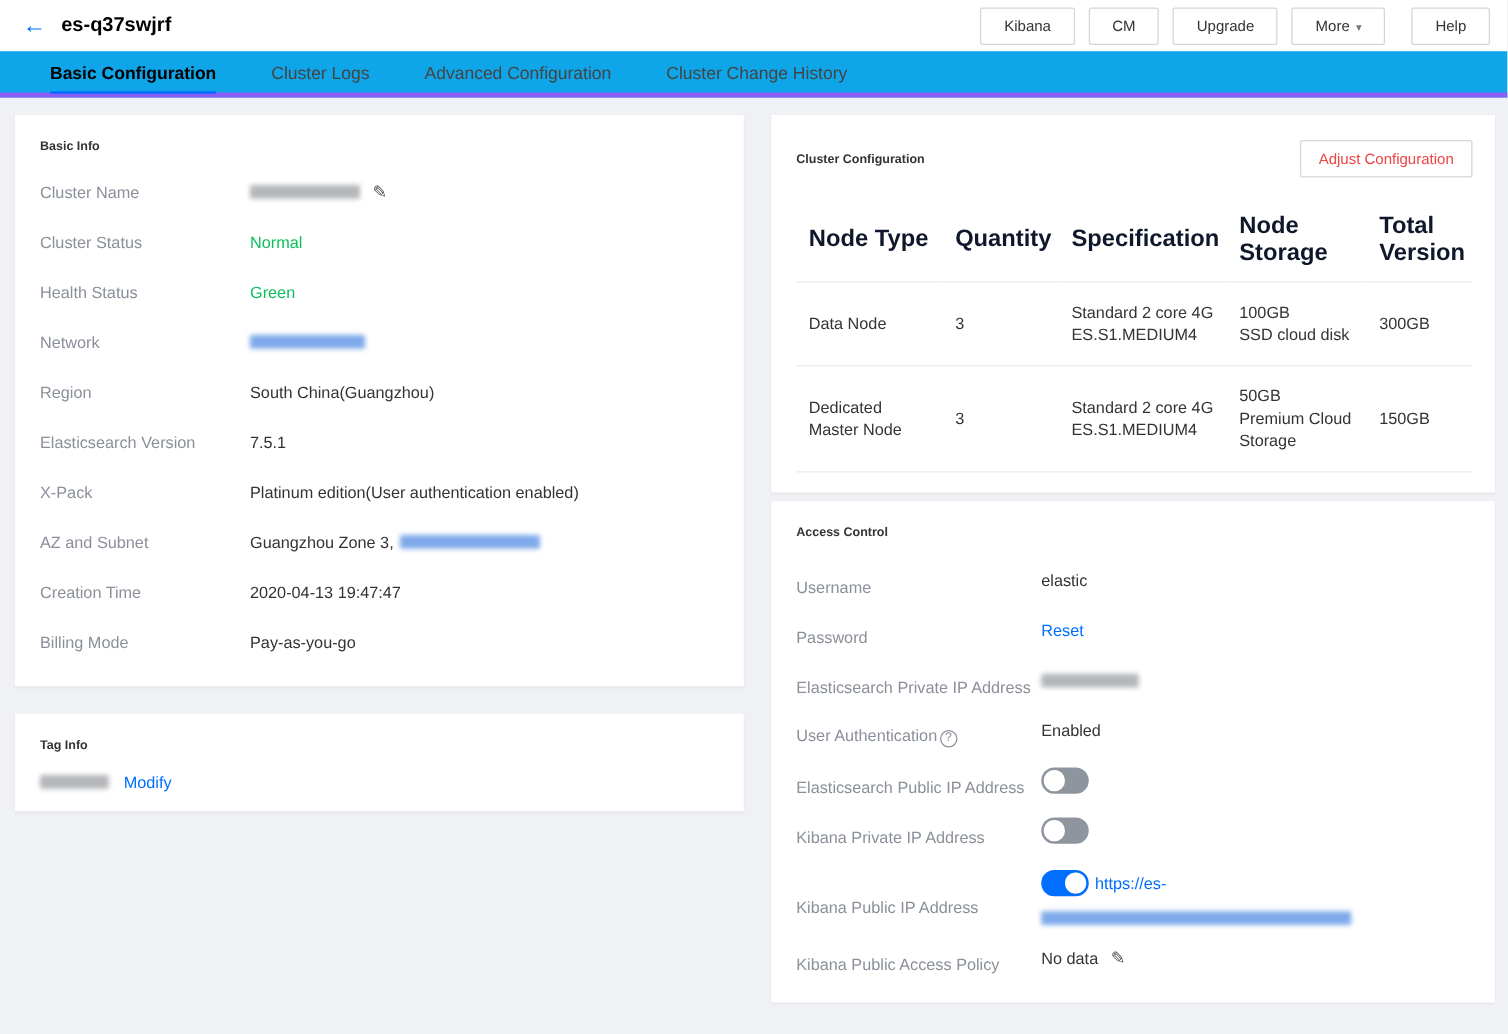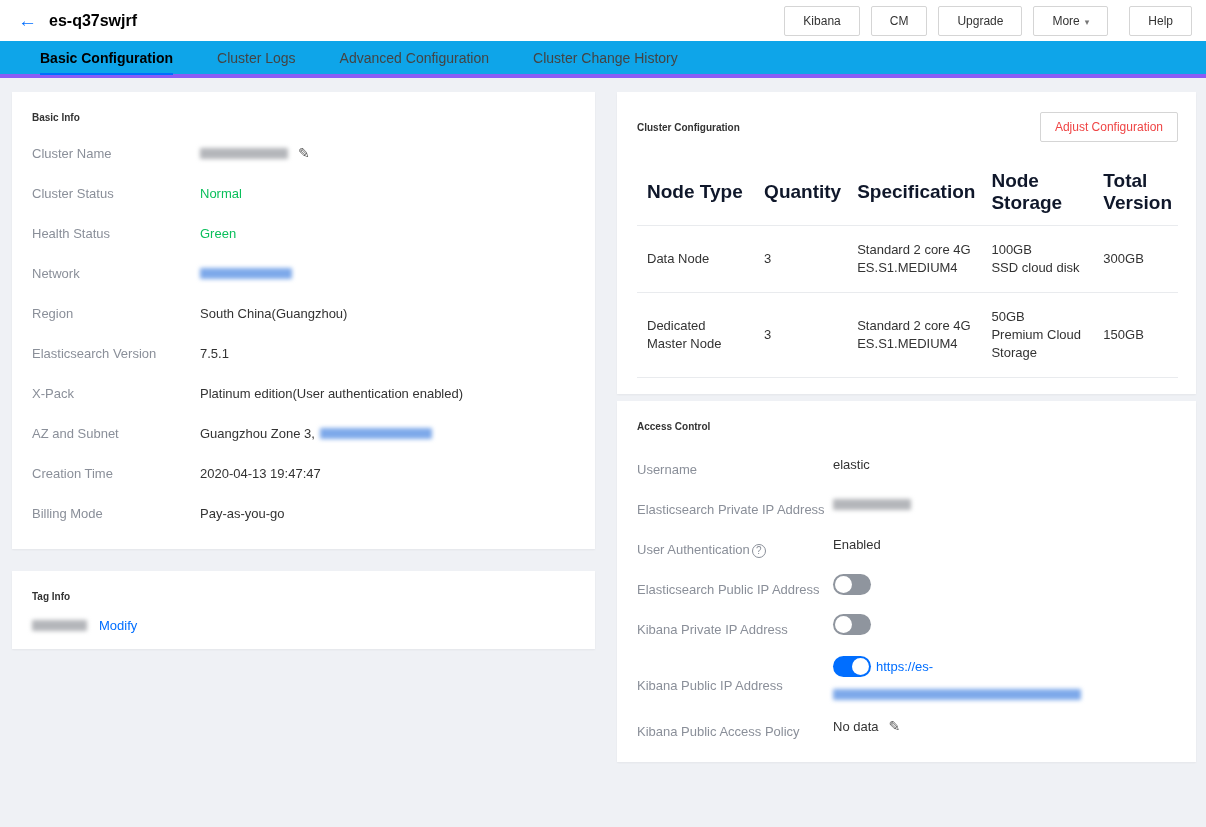--- a/index.html
+++ b/index.html
@@ -218,20 +218,26 @@
     <section class="card access">
       <div class="card-title">Access Control</div>
       <div class="info-rows access-rows" id="access-rows">
           <div class="info-row">
             <span class="label">Username</span>
             <span class="value">
               <span class="">elastic</span>
             </span>
           </div>
           <div class="info-row">
+            <span class="label">Password</span>
+            <span class="value">
+              <a class="link">Reset</a>
+            </span>
+          </div>
+          <div class="info-row">
             <span class="label">Elasticsearch Private IP Address</span>
             <span class="value">
               <span class="redacted" style="width: 78px;"></span>
             </span>
           </div>
           <div class="info-row">
             <span class="label">User Authentication<span class="help-icon">?</span></span>
             <span class="value">
               <span class="">Enabled</span>
             </span>

